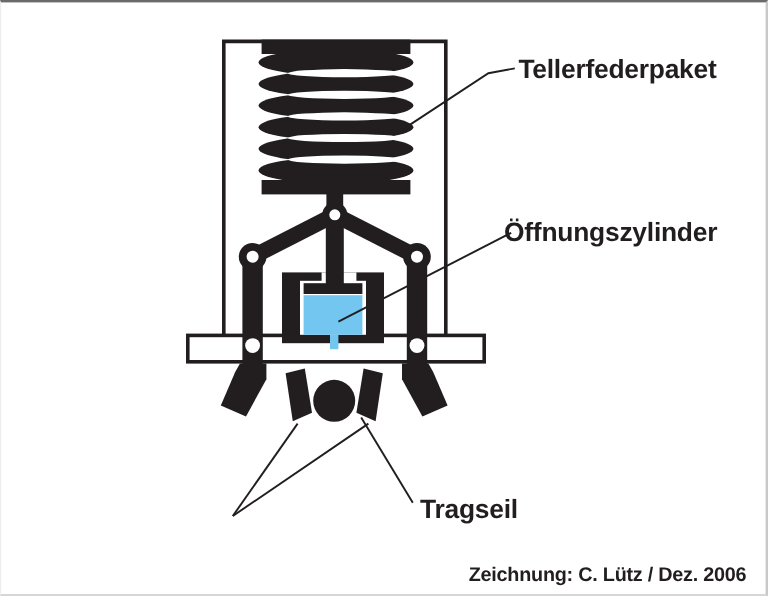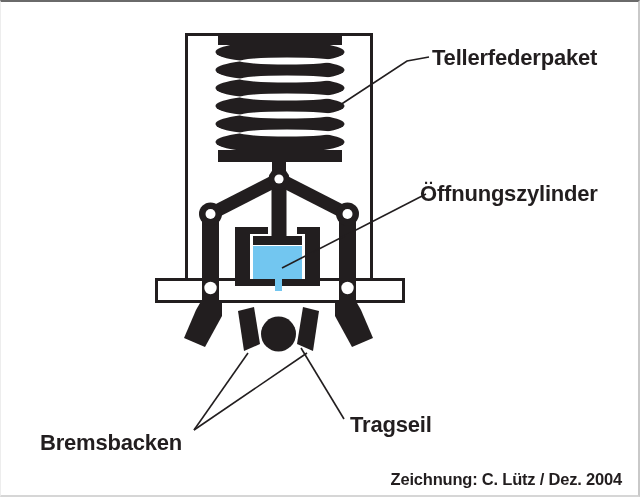--- a/index.html
+++ b/index.html
@@ -126,18 +126,17 @@
       <polyline points="248,353 194,430"></polyline>
       <polyline points="307,353 194,430"></polyline>
       <polyline points="301,348 344,419"></polyline>
     </g>
   </svg>
 
   <div class="diagram-label lbl-spring">Tellerfederpaket</div>
 
   <div class="diagram-label lbl-cylinder">Öffnungszylinder</div>
 
-  <div class="diagram-label lbl-brakes">Bremsbacken</div>
 
   <div class="diagram-label lbl-cable">Tragseil</div>
 
-  <div class="credit-line">Zeichnung: C. Lütz / Dez. 2004</div>
+  <div class="credit-line">Zeichnung: C. Lütz / Dez. 2006</div>
 </div>
 
 </body></html>

